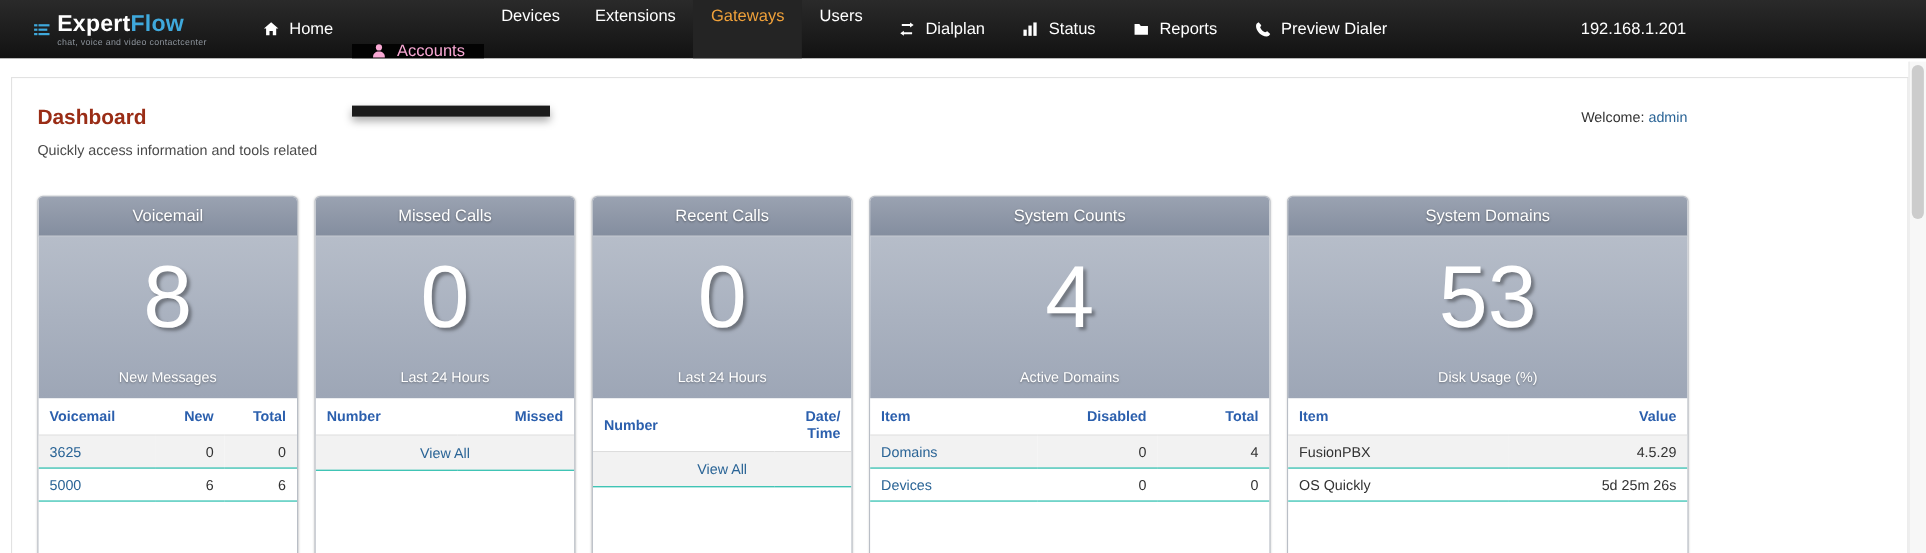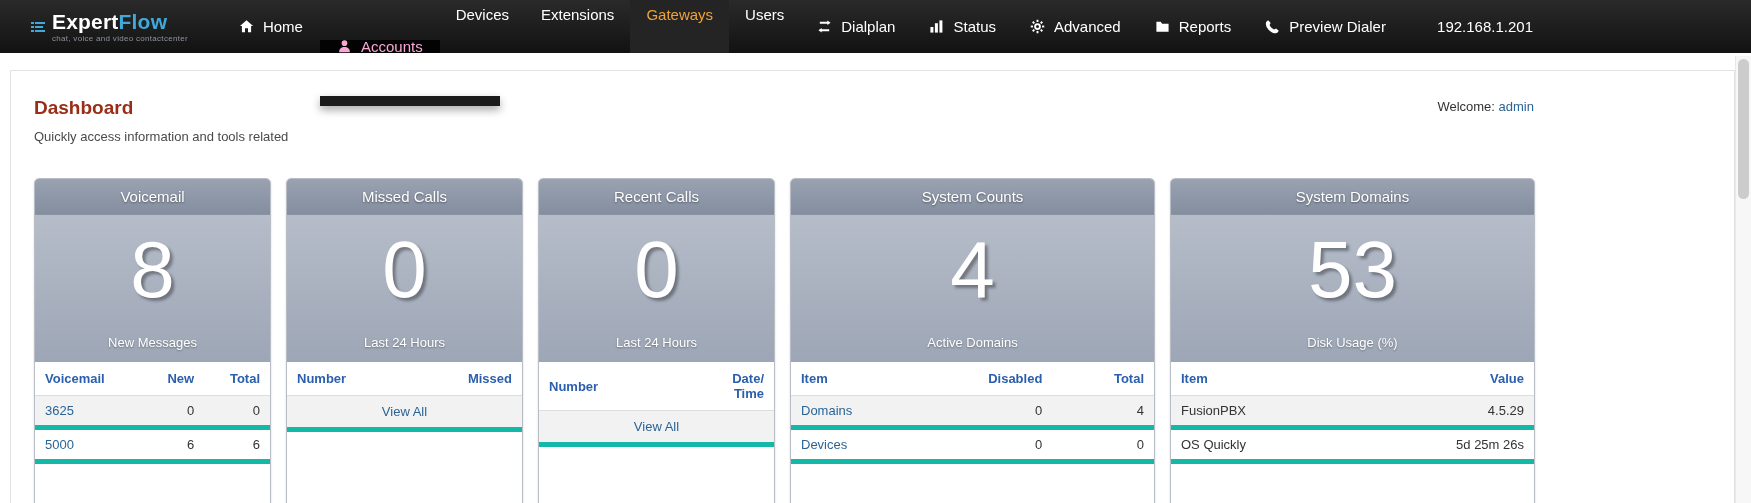--- a/index.html
+++ b/index.html
@@ -69,21 +69,21 @@
     text-shadow:0 1px 2px rgba(0,0,0,.4); border-bottom:1px solid #8a93a3;
   }
   .card-hero { background:linear-gradient(#b6bdc9,#9da6b6); text-align:center; padding:2px 0 12px; }
   .card-number { font-size:80px; line-height:106px; color:#fff; text-shadow:3px 3px 3px rgba(0,0,0,.35); }
   .card-caption { font-size:13px; color:#fff; margin-top:12px; text-shadow:0 1px 2px rgba(0,0,0,.35); }
   table.card-table { width:100%; border-collapse:collapse; font-size:13px; }
   .card-table th {
     color:#2b5fad; font-weight:bold; text-align:left; padding:9px 10px;
     border-bottom:1px solid #dddddd; vertical-align:middle;
   }
-  .card-table td { padding:7px 10px; border-bottom:5px solid #14b8a6; color:#333;margin-top:16px; }
+  .card-table td { padding:7px 10px; border-bottom:1px solid #14b8a6; color:#333;margin-top:16px; }
   .card-table th.r, .card-table td.r { text-align:right; }
   .card-table th.pre { white-space:pre-line; }
   .card-table tr.odd td { background:#f2f2f2; }
   .card-table a { color:#2a6496; text-decoration:none; cursor:pointer; }
   td.viewall { background:#f2f2f2; text-align:center; padding:8px 10px; }
 </style>
 </head>
 <body>
 
 <nav class="navbar">
@@ -154,40 +154,20 @@
             <svg viewBox="0 0 16 16" width="15" height="15" fill="currentColor">
               <rect x="1.5" y="8.5" width="3.2" height="6"></rect>
               <rect x="6.3" y="4.5" width="3.2" height="10"></rect>
               <rect x="11.1" y="1.5" width="3.2" height="13"></rect>
             </svg>
           </span>
       <span>Status</span>
     </a>
       </li>
 
-    <li style="display:flex">
-        <a class="nav-item">
-      <span>
-            <svg viewBox="0 0 16 16" width="15" height="15">
-              <g stroke="currentColor" stroke-width="2" fill="none">
-                <circle cx="8" cy="8" r="2.6"></circle>
-                <line x1="8" y1="0.8" x2="8" y2="3.2"></line>
-                <line x1="8" y1="12.8" x2="8" y2="15.2"></line>
-                <line x1="0.8" y1="8" x2="3.2" y2="8"></line>
-                <line x1="12.8" y1="8" x2="15.2" y2="8"></line>
-                <line x1="2.9" y1="2.9" x2="4.6" y2="4.6"></line>
-                <line x1="11.4" y1="11.4" x2="13.1" y2="13.1"></line>
-                <line x1="2.9" y1="13.1" x2="4.6" y2="11.4"></line>
-                <line x1="11.4" y1="4.6" x2="13.1" y2="2.9"></line>
-              </g>
-            </svg>
-          </span>
-      <span>Advanced</span>
-    </a>
-      </li>
 
     <li style="display:flex">
         <a class="nav-item">
       <span>
             <svg viewBox="0 0 16 16" width="15" height="15" fill="currentColor">
               <path d="M1.5 3h4.6l1.5 2h6.9v8.5H1.5z"></path>
             </svg>
           </span>
       <span>Reports</span>
     </a>

